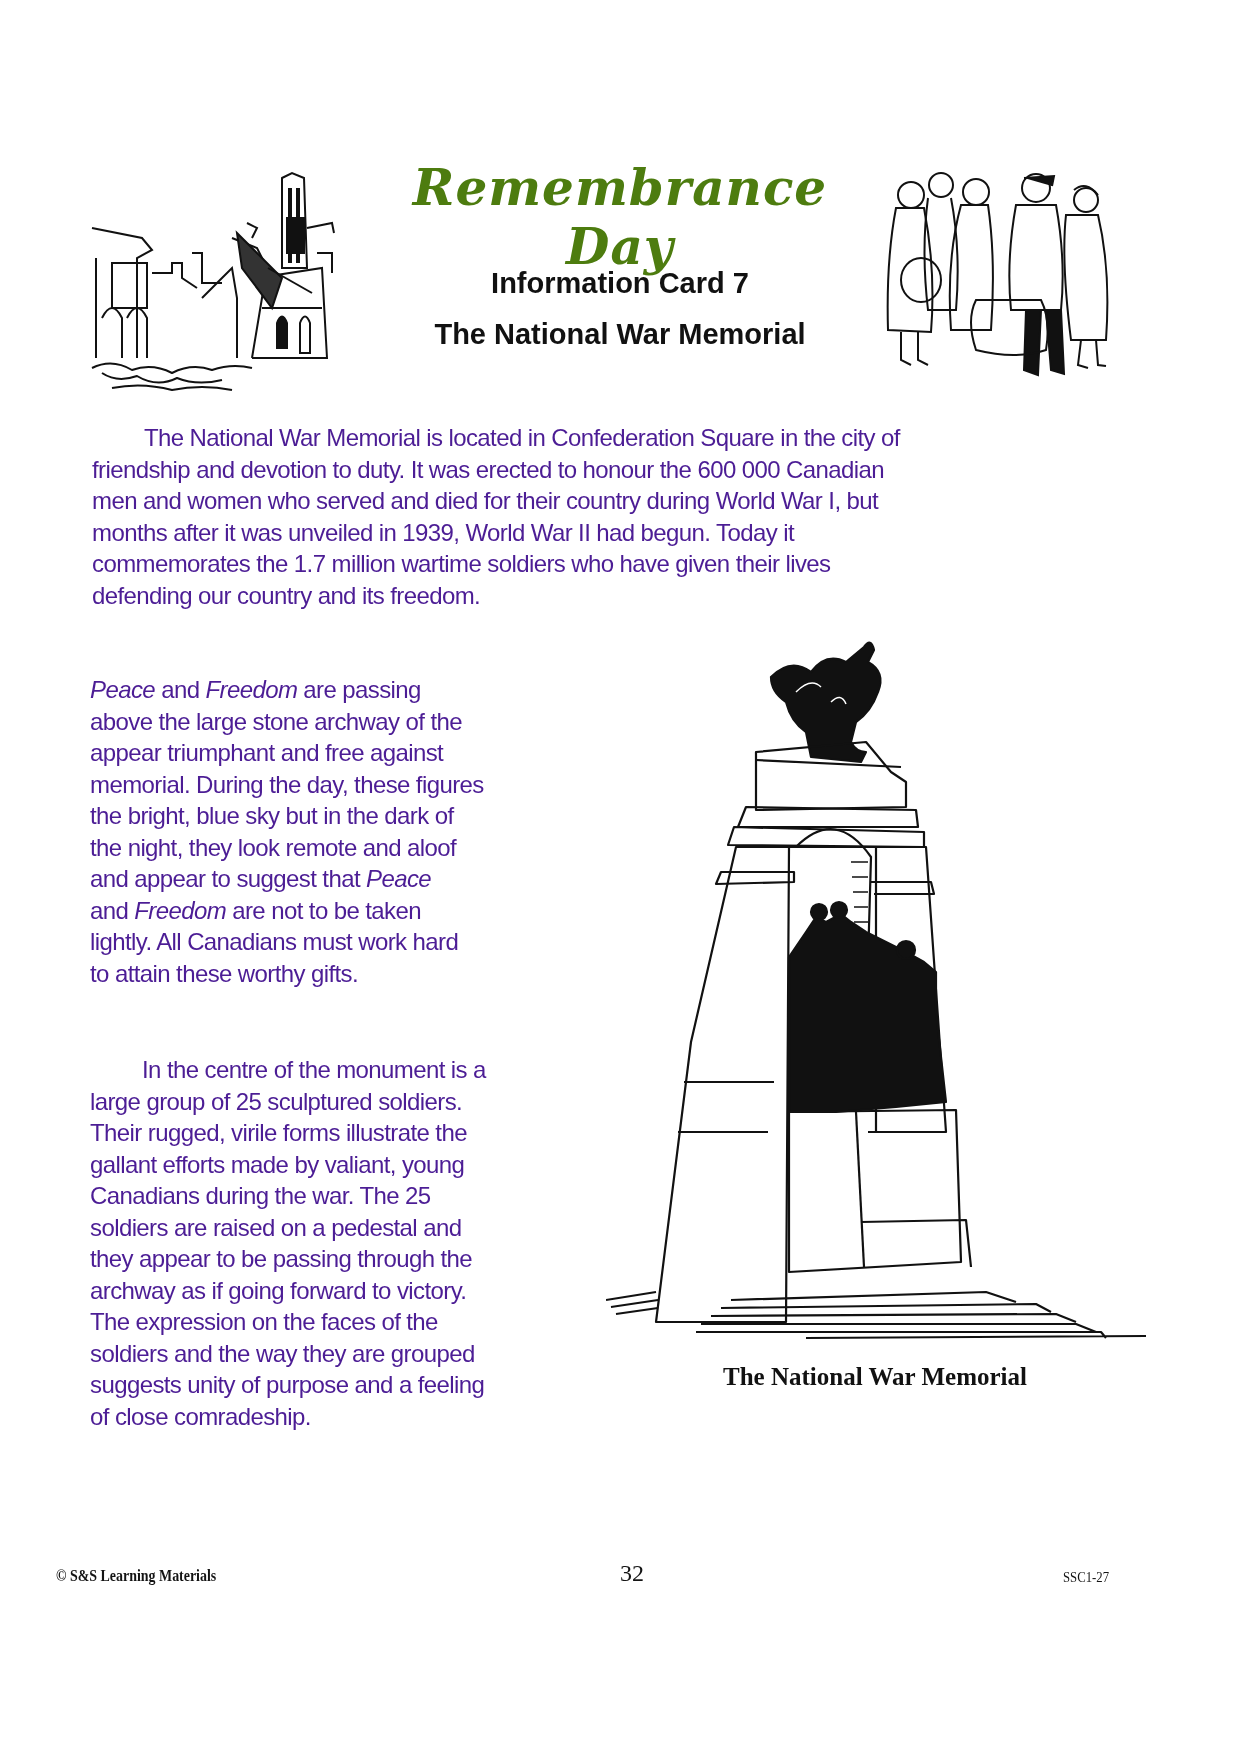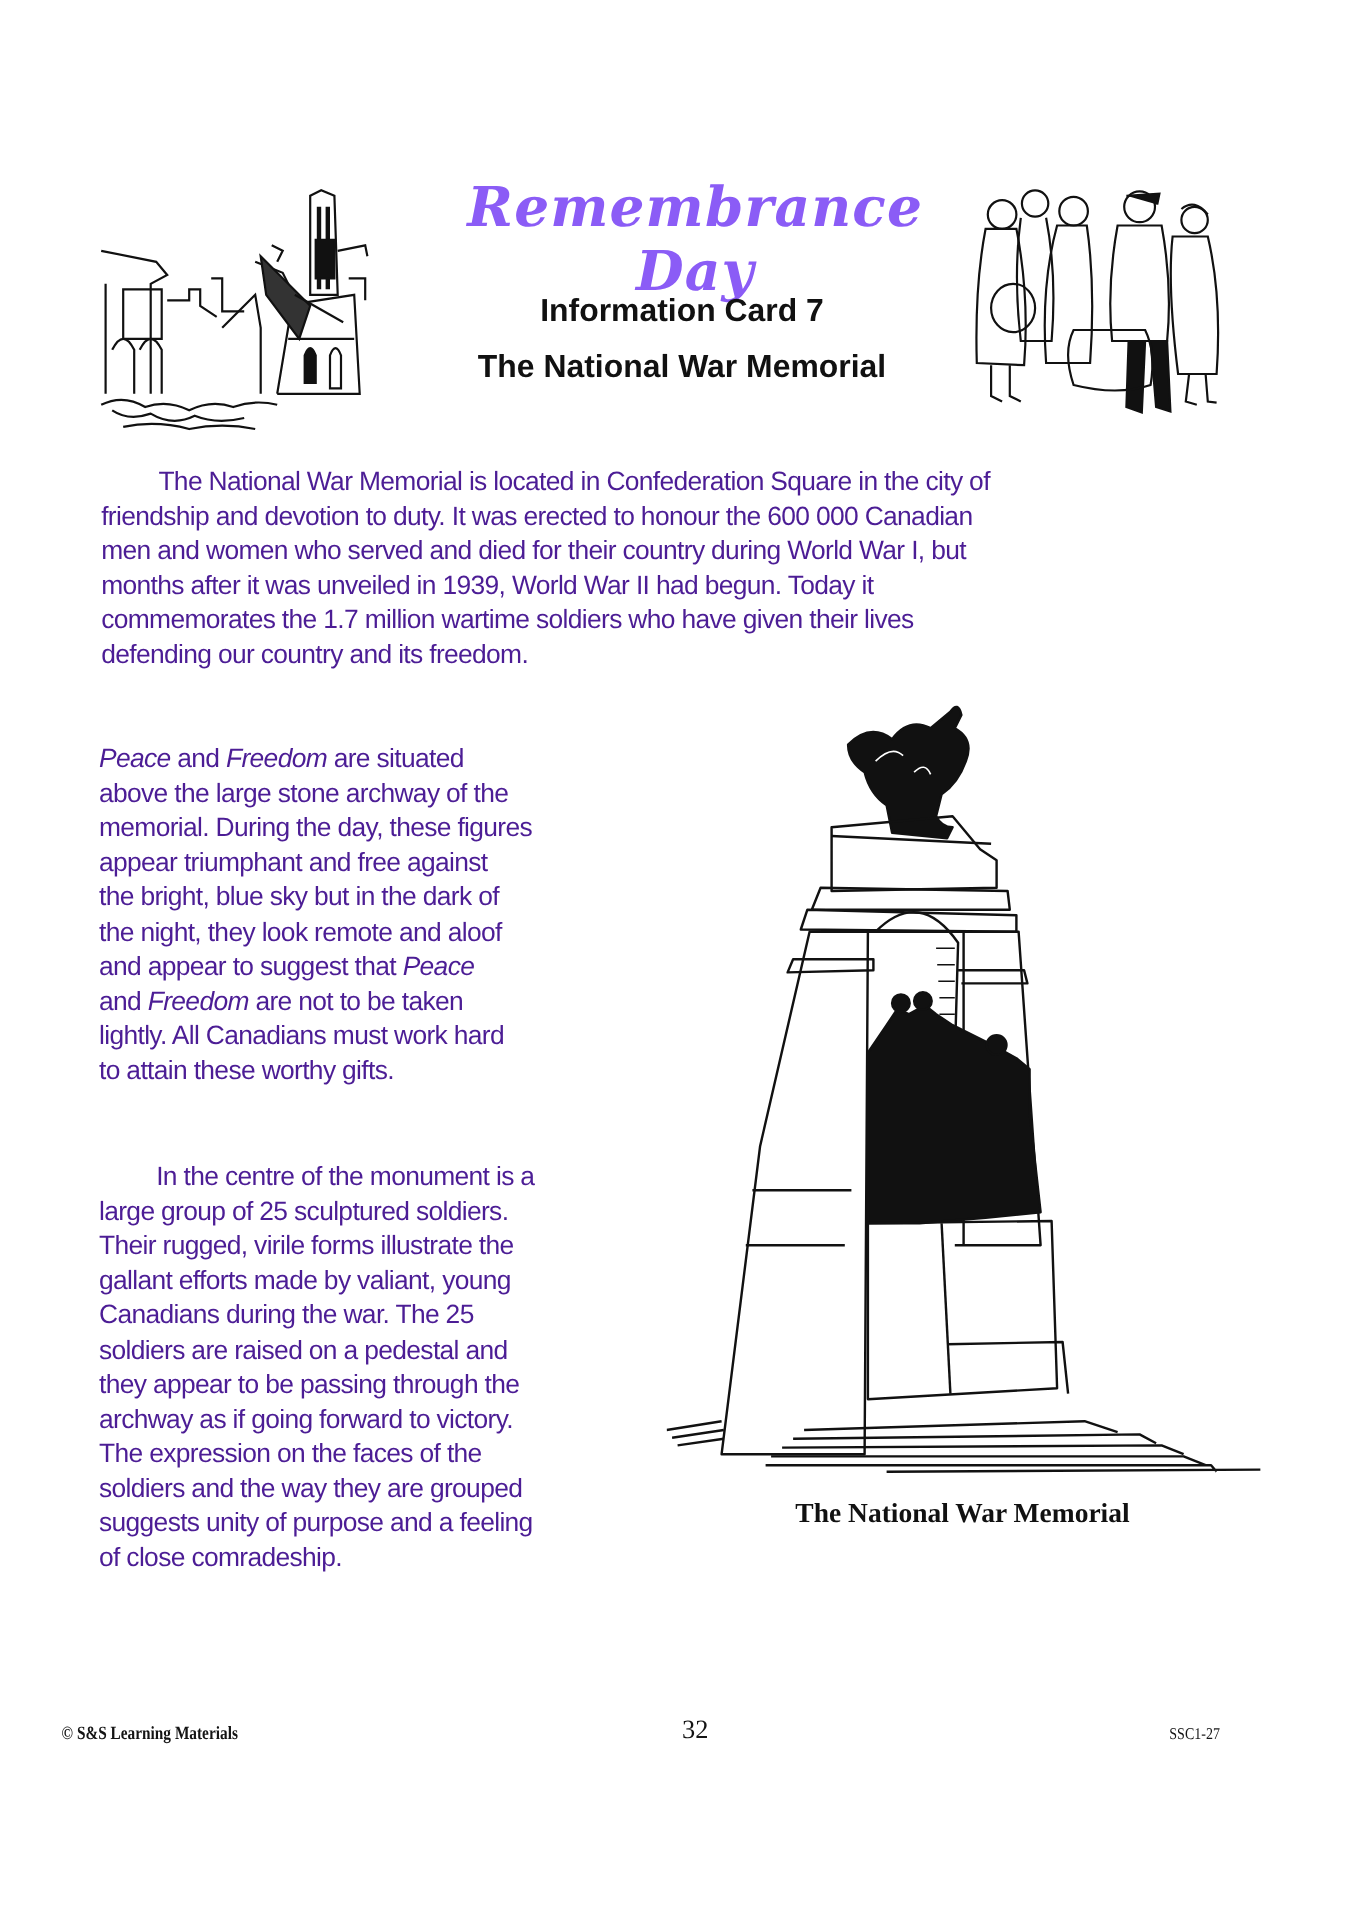--- a/index.html
+++ b/index.html
@@ -3,23 +3,23 @@
   <meta charset="utf-8">
   <style>
     html, body { margin: 0; padding: 0; background: #ffffff; }
     body {
       width: 1241px; height: 1754px; position: relative; overflow: hidden;
       color: #141414;
       font-family: "DejaVu Sans", sans-serif;
     }
     .abs { position: absolute; }
     .title {
-      left: 392px; top: 158px; width: 480px; text-align: center;
+      left: 380px; top: 158px; width: 480px; text-align: center;
       font-family: "DejaVu Serif", serif; font-style: italic; font-weight: bold;
-      font-size: 50px; letter-spacing: 1px; color: #8b5cf6;
+      font-size: 50px; letter-spacing: 1px; color: #4d7c0f;
     }
     .subtitle {
       left: 400px; width: 440px; text-align: center;
       font-family: "Liberation Sans", sans-serif; font-weight: bold;
       font-size: 29px; color: #111;
     }
     .sub1 { top: 247px; margin-top: 20px; }
     .sub2 { top: 318px; }
     .illo-left { left: 82px; top: 158px; width: 262px; height: 240px; }
     .illo-right { left: 866px; top: 160px; width: 250px; height: 240px; }
@@ -113,24 +113,24 @@
 <div class="abs para p1">
   <span class="line"><span class="indent"></span><span>The National War Memorial is located in Confederation Square in the city of</span></span>
   <span class="line">friendship and devotion to duty.  It was erected to honour the 600 000 Canadian</span>
   <span class="line">men and women who served and died for their country during World War I, but</span>
   <span class="line">months after it was unveiled in 1939, World War II had begun.  Today it</span>
   <span class="line">commemorates the 1.7 million wartime soldiers who have given their lives</span>
   <span class="line">defending our country and its freedom.</span>
 </div>
 
 <div class="abs para p2">
-  <span class="line"><i>Peace</i><span> and </span><i>Freedom</i><span> are situated</span></span>
+  <span class="line"><i>Peace</i><span> and </span><i>Freedom</i><span> are passing</span></span>
   <span class="line">above the  large stone archway of the</span>
+  <span class="line">appear triumphant and free against</span>
   <span class="line">memorial.  During the day, these figures</span>
-  <span class="line">appear triumphant and free against</span>
   <span class="line">the bright, blue sky but in the dark of</span>
   <span class="line">the night, they look remote and aloof</span>
   <span class="line"><span>and appear to suggest that </span><i>Peace</i></span>
   <span class="line"><span>and </span><i>Freedom</i><span> are not to be taken</span></span>
   <span class="line">lightly.  All Canadians must work hard</span>
   <span class="line">to attain these worthy gifts.</span>
 </div>
 
 <div class="abs para p3">
   <span class="line"><span class="indent"></span><span>In the centre of the monument is a</span></span>

